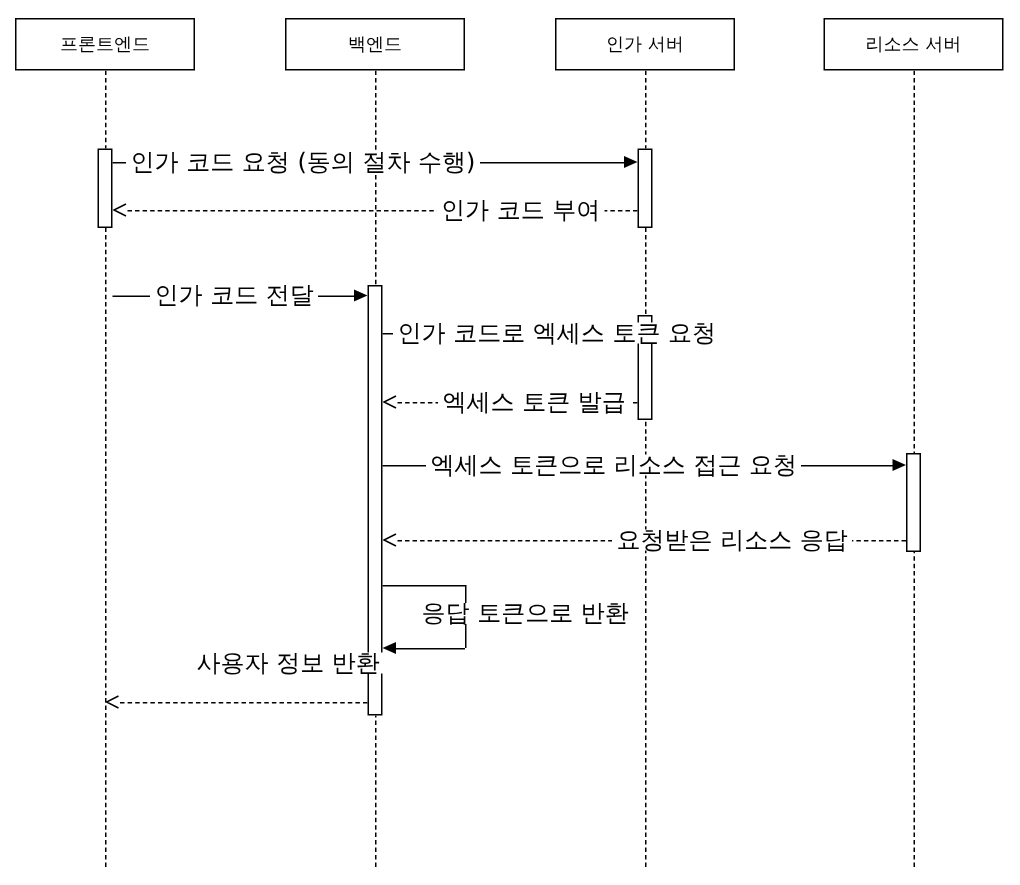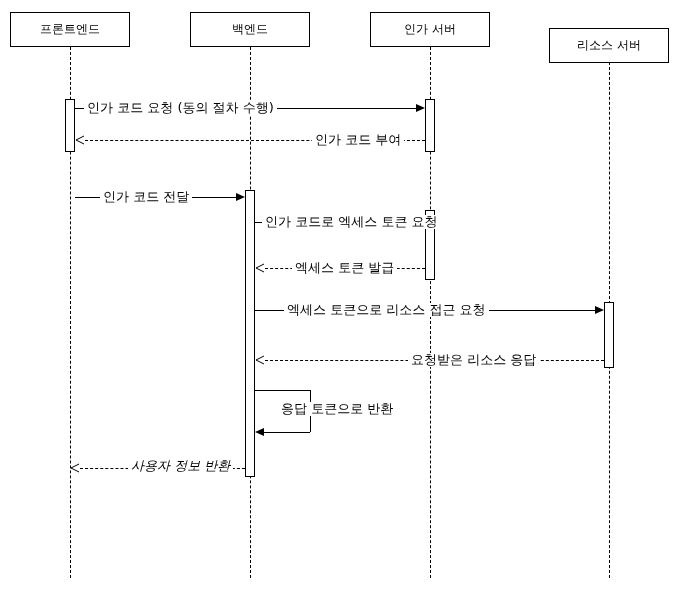--- a/index.html
+++ b/index.html
@@ -48,21 +48,21 @@
   }
   .arrow-left {
     position: absolute; width: 0; height: 0;
     border-right: 9px solid #000;
     border-top: 4px solid transparent;
     border-bottom: 4px solid transparent;
   }
   .open-arrow { position: absolute; }
   .msg-label {
     position: absolute;
-    font-size: 13px;
+    font-size: 16px;
     line-height: 14px;
     white-space: nowrap;
     background: #fff;
     padding: 0 3px;
   }
 </style>
 </head>
 <body>
 
 <div class="diagram">
@@ -79,21 +79,21 @@
   <div class="activation" style="left:604px; top:302px; height:66px;"></div>
 
   <div class="line solid" style="left:75px; top:108px; width:341px;"></div>
   <div class="arrow-right" style="left:416px; top:104px;"></div>
   <div class="msg-label" style="left:84px; top:101px;">인가 코드 요청 (동의 절차 수행)</div>
 
   <div class="line dashed" style="left:85px; top:140px; width:340px;"></div>
   <svg class="open-arrow" width="10" height="10" style="left:75px; top:135px;">
     <path d="M9,1 L1,5 L9,9" fill="none" stroke="#000" stroke-width="1"></path>
   </svg>
-  <div class="msg-label" style="left:312px; top:133px;">인가 코드 부여</div>
+  <div class="msg-label" style="left:291px; top:133px;">인가 코드 부여</div>
 
   <div class="line solid" style="left:75px; top:197px; width:162px;"></div>
   <div class="arrow-right" style="left:236px; top:193px;"></div>
   <div class="msg-label" style="left:100px; top:190px;">인가 코드 전달</div>
 
   <div class="line solid" style="left:255px; top:222px; width:162px;"></div>
   <div class="arrow-right" style="left:416px; top:218px;"></div>
   <div class="msg-label" style="left:262px; top:215px;">인가 코드로 엑세스 토큰 요청</div>
 
   <div class="line dashed" style="left:265px; top:268px; width:160px;"></div>
@@ -115,28 +115,28 @@
   <div class="line solid" style="left:255px; top:390px; width:55px;"></div>
   <div class="vline" style="left:310px; top:390px; height:42px;"></div>
   <div class="line solid" style="left:264px; top:432px; width:46px;"></div>
   <div class="arrow-left" style="left:255px; top:428px;"></div>
   <div class="msg-label" style="left:278px; top:402px;">응답 토큰으로 반환</div>
 
   <div class="line dashed" style="left:80px; top:468px; width:165px;"></div>
   <svg class="open-arrow" width="10" height="10" style="left:70px; top:463px;">
     <path d="M9,1 L1,5 L9,9" fill="none" stroke="#000" stroke-width="1"></path>
   </svg>
-  <div class="msg-label" style="left:128px; top:459px;font-style:italic;">사용자 정보 반환</div>
+  <div class="msg-label" style="left:128px; top:435px;">사용자 정보 반환</div>
 
   <div class="participant" style="left:190px; top:12px;">
     <span>백엔드</span>
   </div>
   <div class="participant" style="left:10px; top:12px;">
     <span>프론트엔드</span>
   </div>
   <div class="participant" style="left:370px; top:12px;text-align:center;">
     <span>인가 서버</span>
   </div>
-  <div class="participant" style="left:549px; top:28px;">
+  <div class="participant" style="left:549px; top:12px;">
     <span>리소스 서버</span>
   </div>
 
 </div>
 
 </body></html>

